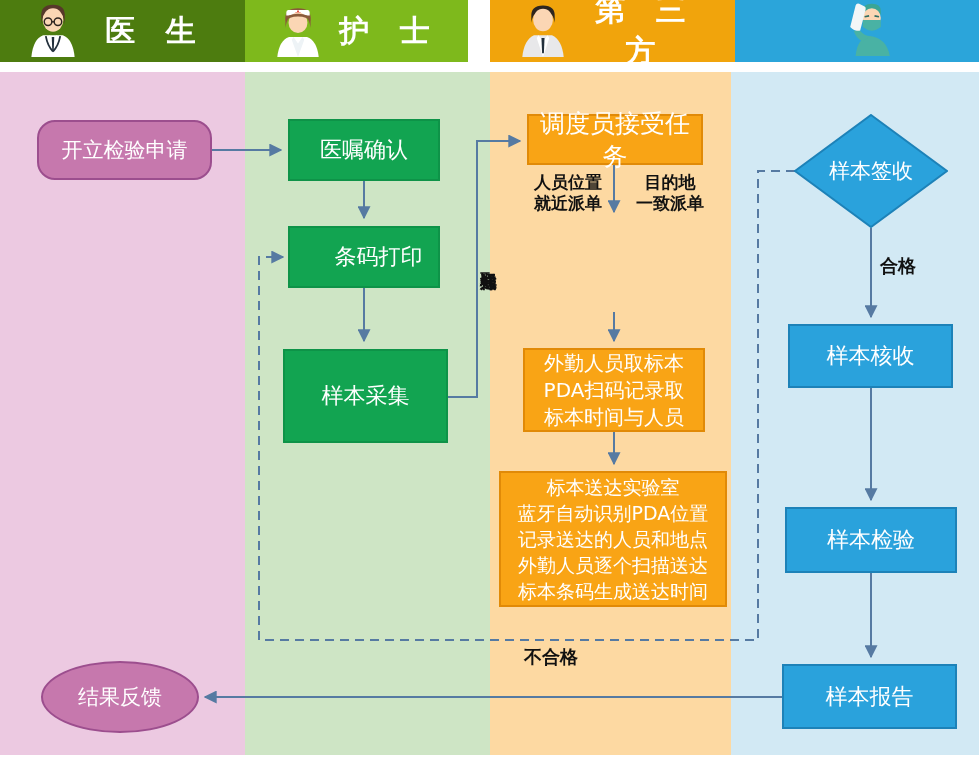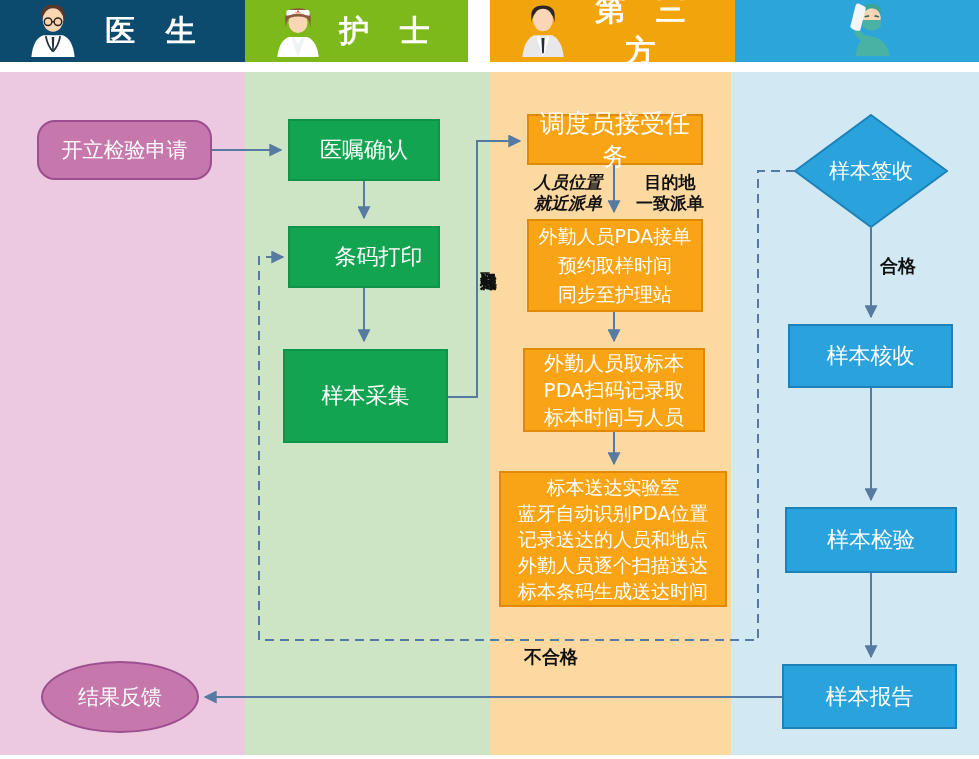--- a/index.html
+++ b/index.html
@@ -4,21 +4,21 @@
 <style>
   html,body{margin:0;padding:0;background:#ffffff;}
   #canvas{
     position:relative;width:979px;height:759px;overflow:hidden;
     font-family:"DejaVu Sans",sans-serif;background:#ffffff;
   }
   
   .hdr{position:absolute;top:0;height:62px;display:flex;align-items:center;}
   .hdr .icon{margin-left:26px;flex:0 0 auto;}
   .hdr .hlabel{flex:1;text-align:center;color:#ffffff;font-size:30px;font-weight:bold;letter-spacing:10px;margin-right:14px;}
-  #hdr-doctor{left:0;width:245px;background:#0c4a6e;}
+  #hdr-doctor{left:0;width:245px;background:#4d7c0f;}
   #hdr-nurse{left:245px;width:223px;background:#7eb91c;}
   #hdr-third{left:490px;width:245px;background:#f1a40c;}
   #hdr-lab{left:735px;width:244px;background:#2ba5da;flex-direction:column;}
   
   .lane{position:absolute;top:72px;height:683px;}
   #lane-doctor{left:0;width:245px;background:#ecc9e1;}
   #lane-nurse{left:245px;width:245px;background:#cee5c5;}
   #lane-third{left:490px;width:241px;background:#fdd9a2;}
   #lane-lab{left:731px;width:248px;background:#d2e9f4;}
   
@@ -47,21 +47,21 @@
   #n-test{left:785px;top:507px;width:172px;height:66px;}
   #n-report{left:782px;top:664px;width:175px;height:65px;}
   
   #n-signoff{position:absolute;left:794px;top:114px;width:154px;height:114px;}
   #n-signoff .dtext{
     position:absolute;left:0;top:0;width:100%;height:100%;display:flex;
     align-items:center;justify-content:center;color:#fff;font-size:21px;
   }
   
   .flabel{position:absolute;color:#111111;font-weight:bold;white-space:pre-line;text-align:center;}
-  #lb-loc{left:522px;top:172px;width:92px;font-size:17px;line-height:21px;font-style:italic;}
+  #lb-loc{left:522px;top:172px;width:92px;font-size:17px;line-height:21px;}
   #lb-dest{left:624px;top:172px;width:92px;font-size:17px;line-height:21px;}
   #lb-notify{left:477px;top:216px;width:22px;font-size:17px;line-height:20px;
              writing-mode:vertical-rl;text-orientation:upright;height:86px;}
   #lb-ok{left:880px;top:254px;font-size:18px;}
   #lb-ng{left:524px;top:645px;font-size:18px;}
   
   #bottom-strip{position:absolute;left:0;top:755px;width:979px;height:4px;background:#ffffff;}
 </style>
 </head>
 <body>
@@ -156,23 +156,20 @@
   </svg>
 
   <div class="node magenta" id="n-start">开立检验申请</div>
   <div class="node green" id="n-confirm">医嘱确认</div>
 
   <div class="node magenta" id="n-feedback">结果反馈</div>
   <div class="node green" id="n-barcode">条码打印</div>
   <div class="node green" id="n-collect">样本采集</div>
 
   <div class="node orange" id="n-dispatch">调度员接受任务</div>
-  <div class="node orange" id="n-pda">外勤人员PDA接单
-预约取样时间
-同步至护理站</div>
   <div class="node orange" id="n-pickup">外勤人员取标本
 PDA扫码记录取
 标本时间与人员</div>
   <div class="node orange" id="n-deliver">标本送达实验室
 蓝牙自动识别PDA位置
 记录送达的人员和地点
 外勤人员逐个扫描送达
 标本条码生成送达时间</div>
 
   <div id="n-signoff">

